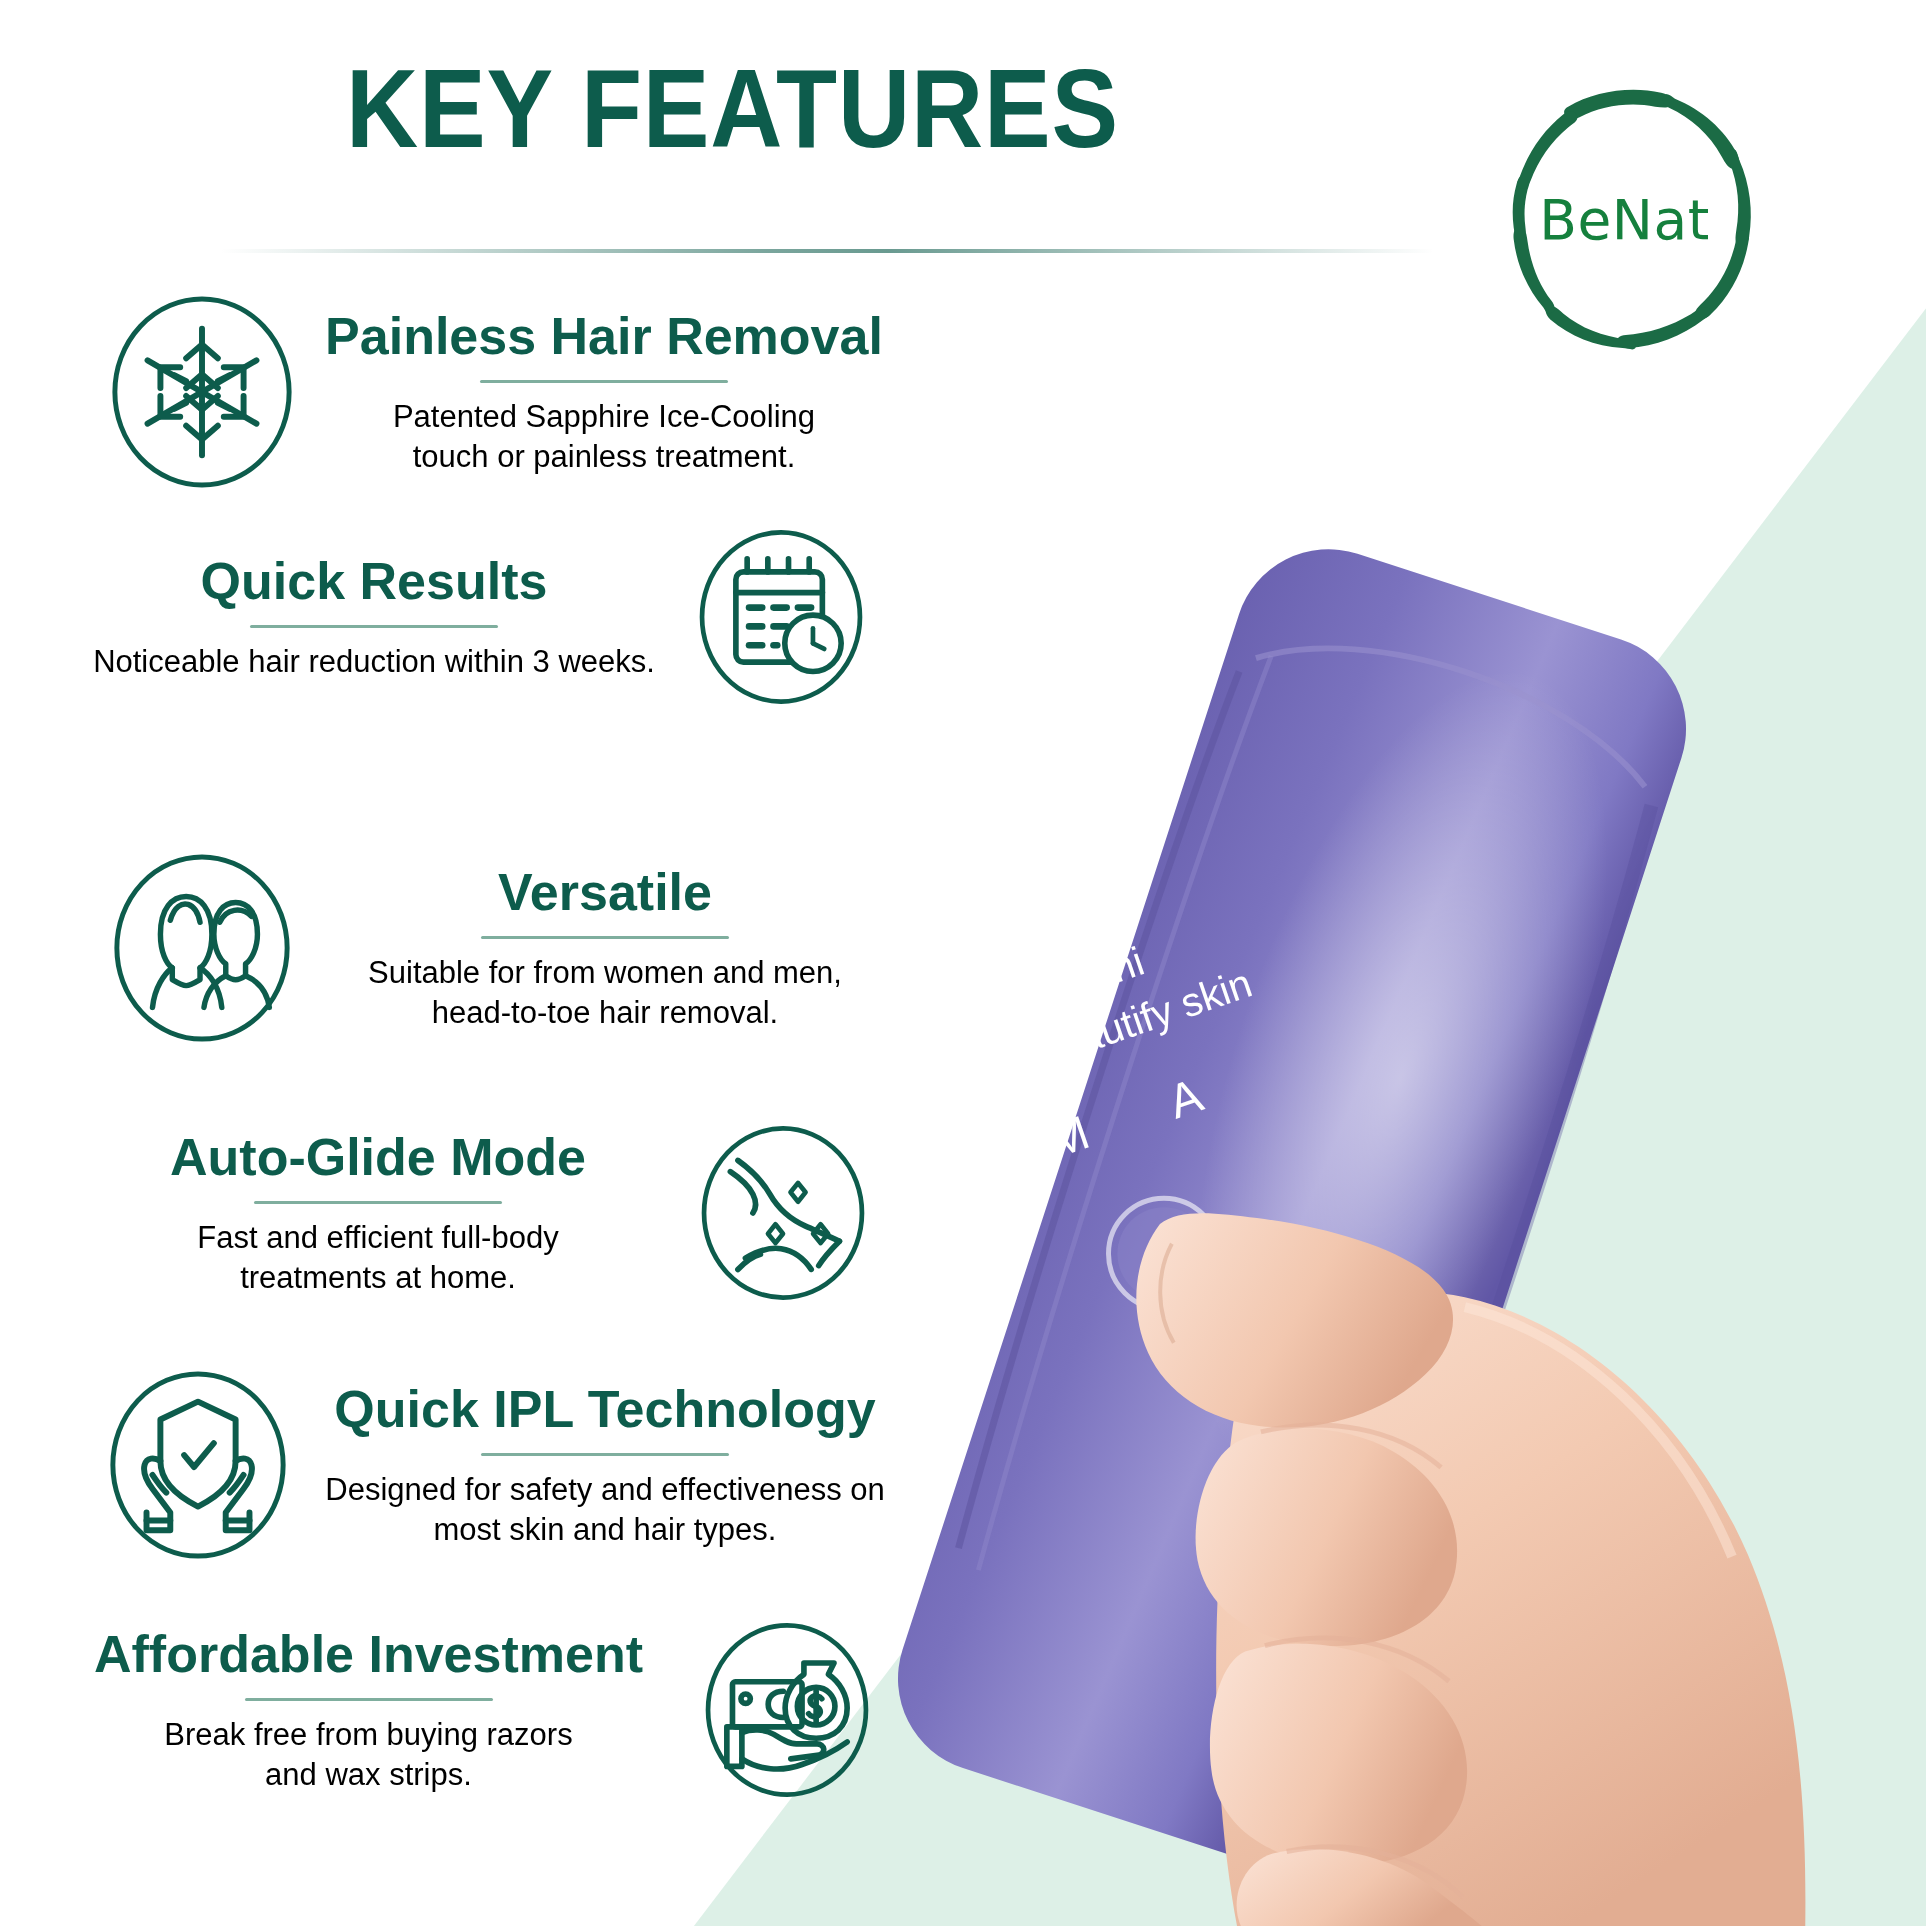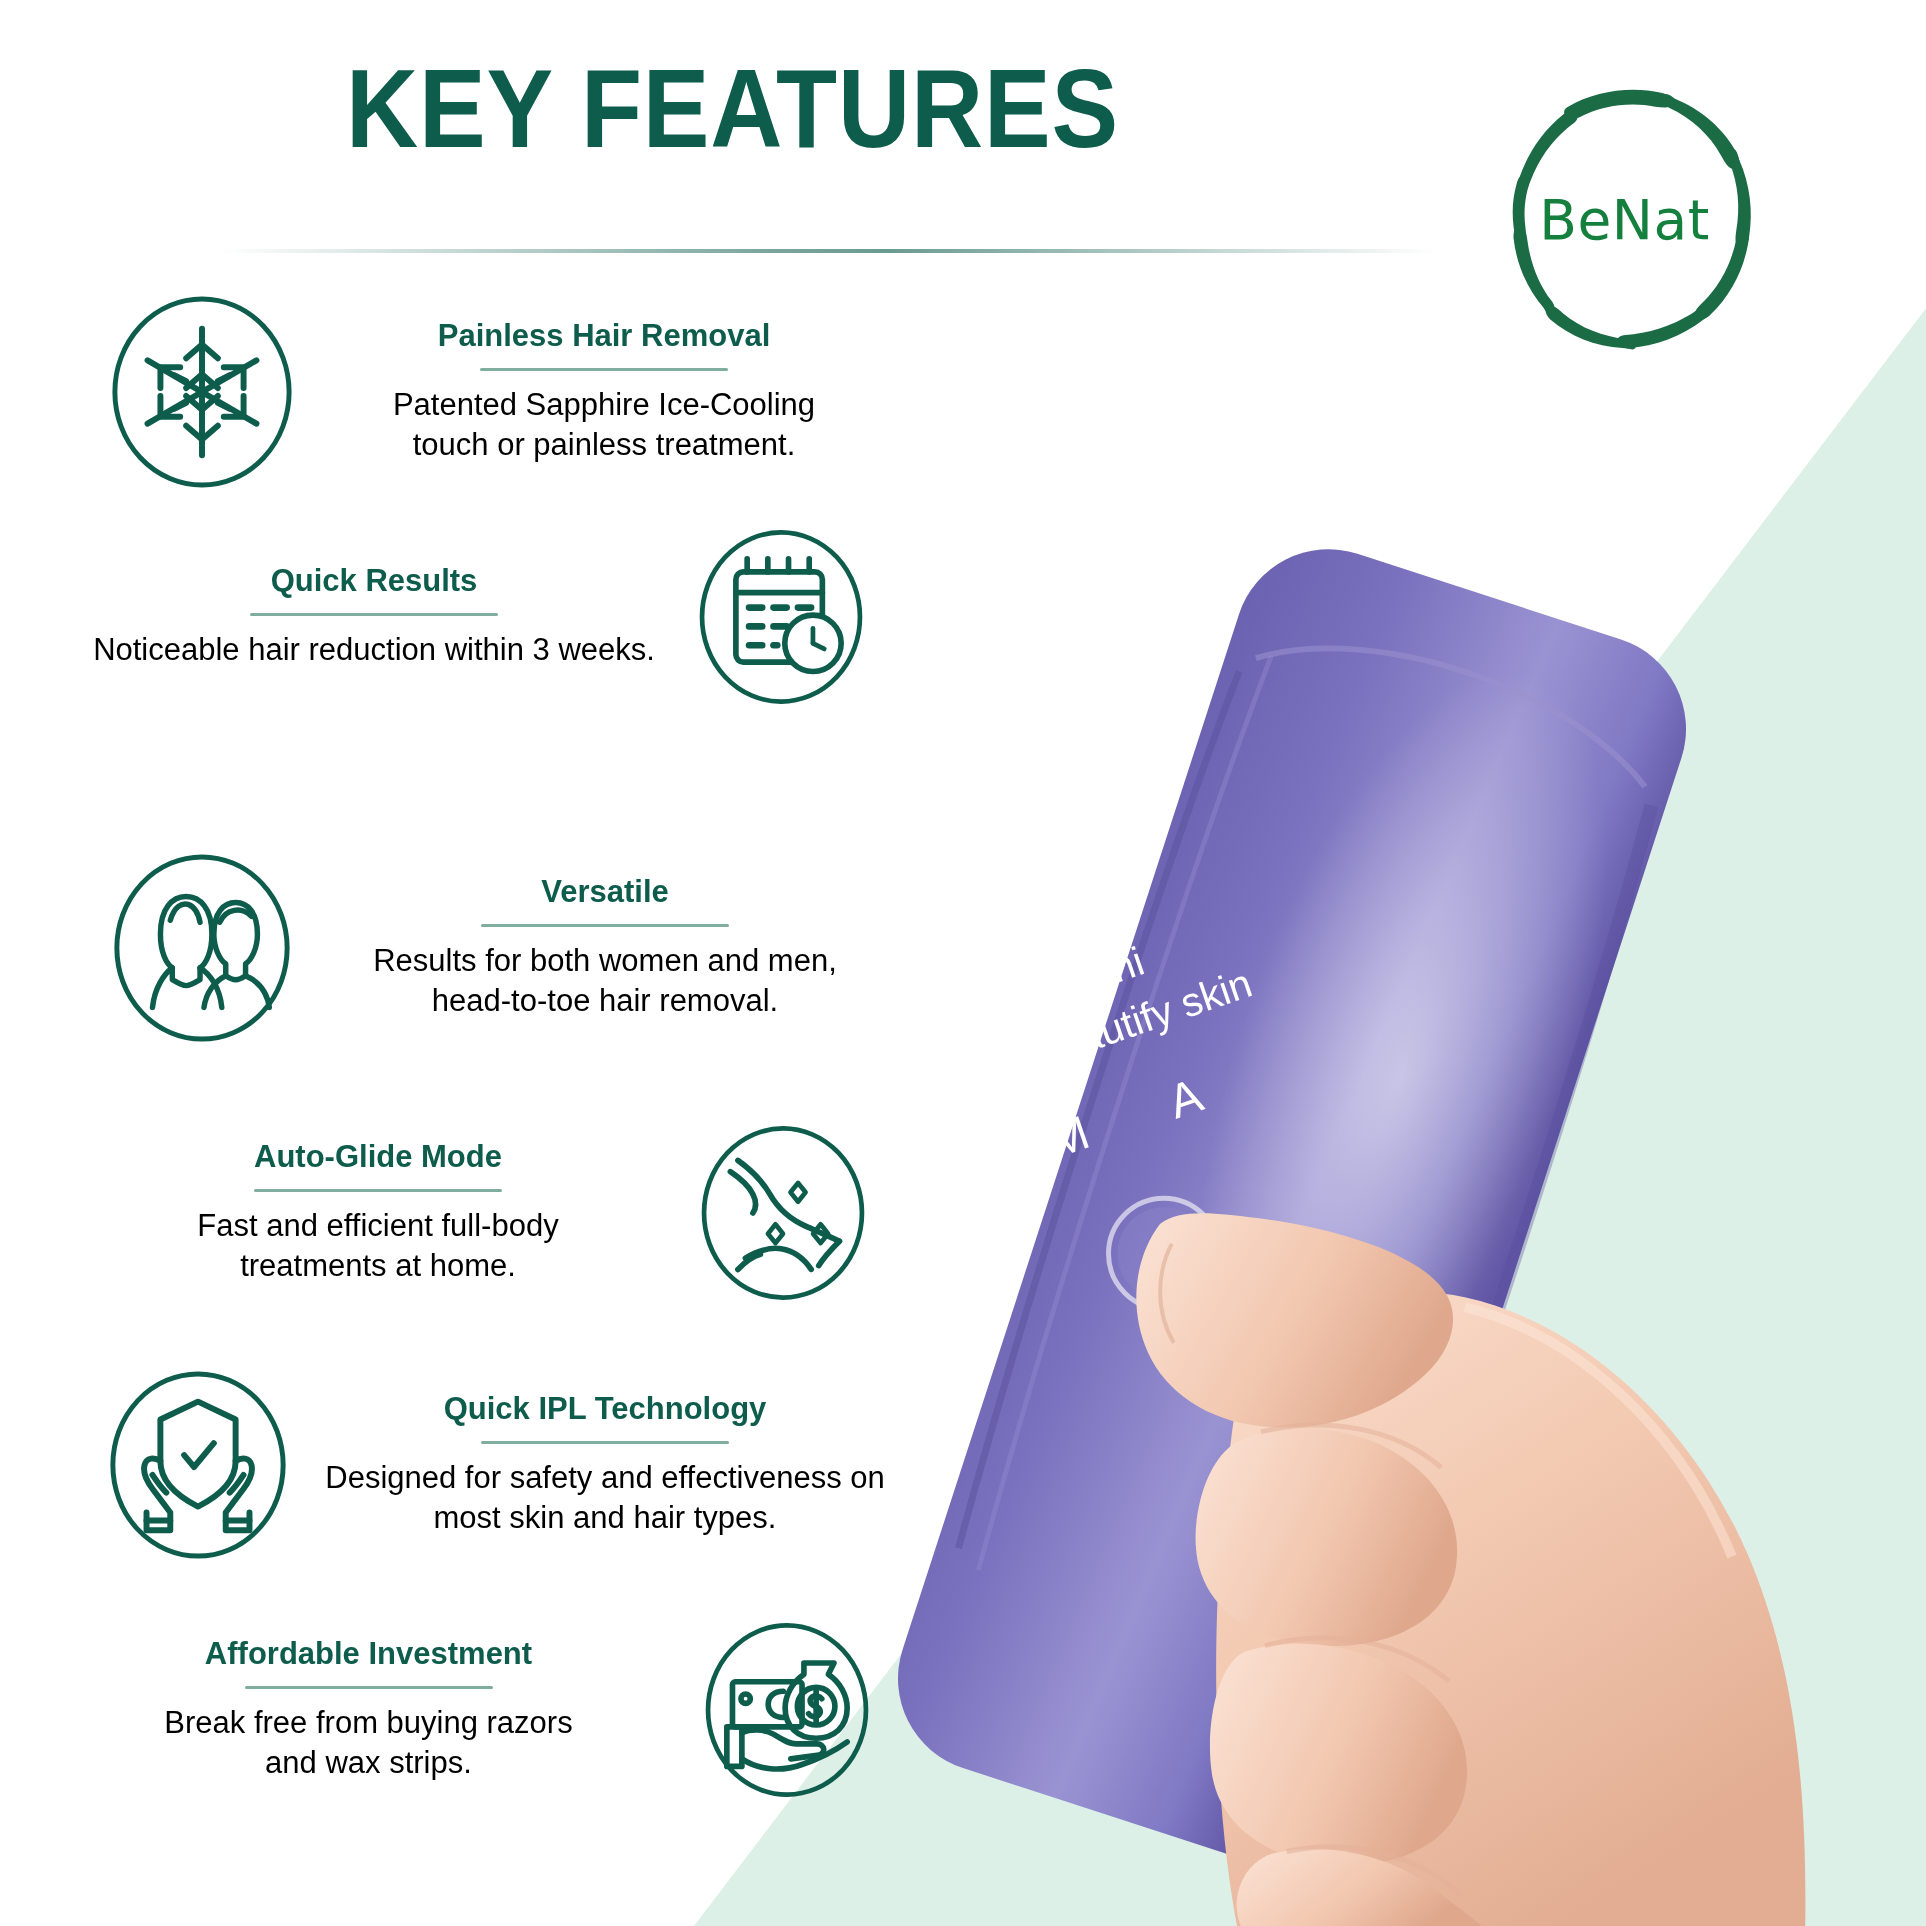--- a/index.html
+++ b/index.html
@@ -47,21 +47,21 @@
   }
   
   #features{position:absolute;left:0;top:0;width:1010px;height:1927px;z-index:3;}
   .feature{position:absolute;display:flex;align-items:center;}
   .feature.icon-left{flex-direction:row;}
   .feature.icon-right{flex-direction:row;}
   .f-icon{flex:0 0 auto;display:flex;align-items:center;justify-content:center;}
   .f-icon svg{display:block;}
   .f-text{flex:1 1 auto;display:flex;flex-direction:column;align-items:center;}
   .f-title{
-    font-size:31px;font-weight:bold;color:#0d5c4c;
+    font-size:52px;font-weight:bold;color:#0d5c4c;
     line-height:1.1;white-space:nowrap;text-align:right;
   }
   .f-rule{
     height:3px;background:#7fae9e;margin:15px 0 14px 0;border-radius:2px;
   }
   .f-desc{
     font-size:31px;color:#000000;line-height:1.28;text-align:center;
     white-space:pre-line;
   }
   
@@ -208,21 +208,21 @@
           <path d="M112 86 C112 64 122 54 134 54 C146 54 156 64 156 86 C156 100 150 112 144 116 L144 128 C144 128 138 132 134 132 C130 132 124 128 124 128 L124 116 C118 112 112 100 112 86 Z"></path>
           <path d="M118 74 C124 60 140 58 150 68"></path>
           <path d="M124 128 C112 134 104 146 102 160"></path>
           <path d="M144 128 C158 134 166 146 168 160"></path>
         </g>
       </svg>
     </div>
     <div class="f-text">
       <div class="f-title">Versatile</div>
       <div class="f-rule"></div>
-      <div class="f-desc">Results for both women and men,
+      <div class="f-desc">Suitable for from women and men,
 head-to-toe hair removal.</div>
     </div>
   </div>
 
   <div class="feature icon-right" id="feature-3">
     <div class="f-text">
       <div class="f-title">Auto-Glide Mode</div>
       <div class="f-rule"></div>
       <div class="f-desc">Fast and efficient full-body
 treatments at home.</div>

